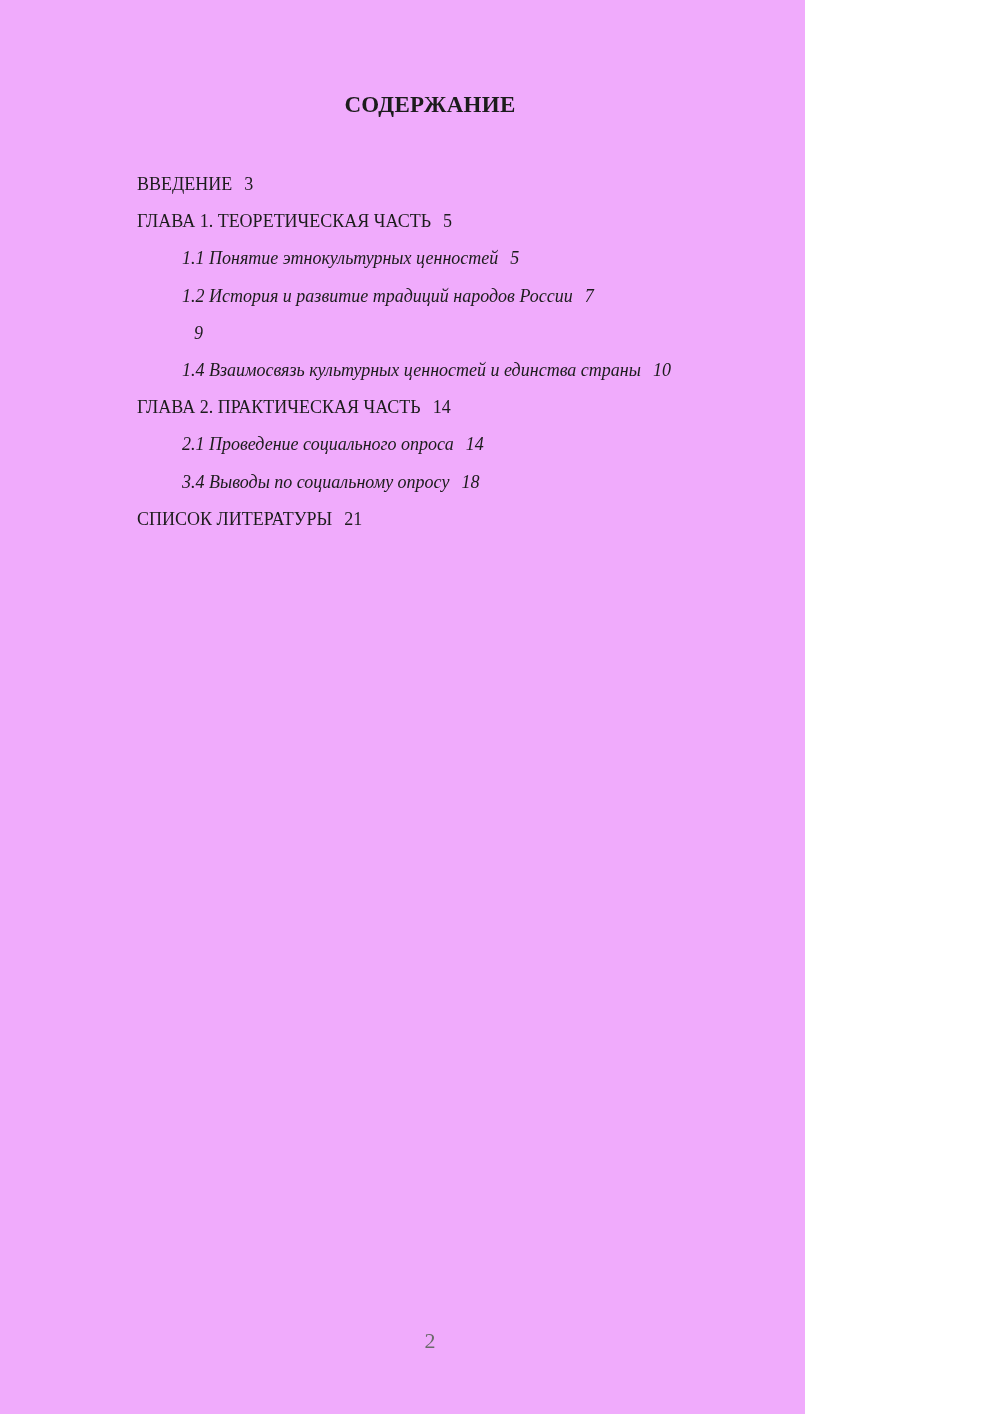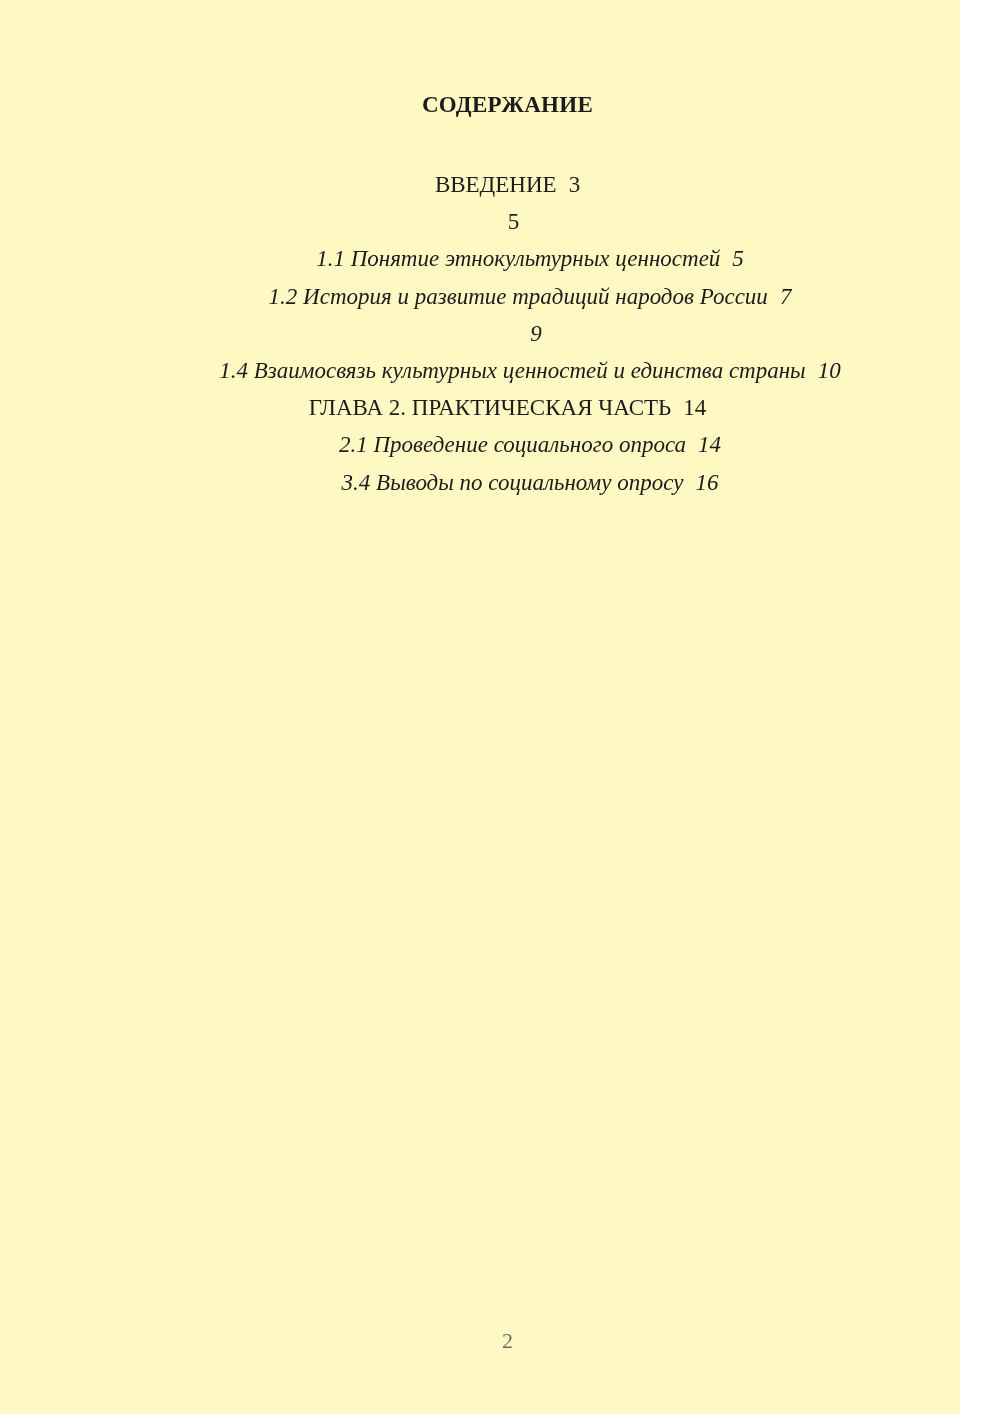--- a/index.html
+++ b/index.html
@@ -9,43 +9,43 @@
   body {
     width: 1000px;
     height: 1414px;
     background: #ffffff;
     font-family: "Liberation Serif", serif;
     color: #1c1c1c;
     overflow: hidden;
   }
   .page {
     position: relative;
-    width: 960px;
+    width: 805px;
     height: 1414px;
     box-sizing: border-box;
     padding: 0 82px 0 137px;
-    background: #fef9c3;
+    background: #f0abfc;
   }
   .doc-title {
     margin: 0;
     padding-top: 86px;
     font-size: 23px;
     font-weight: bold;
     line-height: 37px;
     text-align: center;
     letter-spacing: 0.3px;
   }
   .toc {
     margin-top: 43px;
   }
   .toc-row {
     display: flex;
-    justify-content: center;
+    justify-content: flex-start;
     align-items: baseline;
-    font-size: 23px;
+    font-size: 18px;
     line-height: 37.2px;
     white-space: nowrap;
   }
   .toc-row.level-1 {
     padding-left: 45px;
     font-style: italic;
   }
   .toc-label {
     flex: 0 1 auto;
   }
@@ -71,20 +71,21 @@
 <div class="page">
   <h1 class="doc-title">СОДЕРЖАНИЕ</h1>
 
   <div class="toc" id="toc">
   <div class="toc-row level-0">
     <span class="toc-label">ВВЕДЕНИЕ</span>
     <span class="toc-page">3</span>
   </div>
 
   <div class="toc-row level-0">
+    <span class="toc-label">ГЛАВА 1. ТЕОРЕТИЧЕСКАЯ ЧАСТЬ</span>
     <span class="toc-page">5</span>
   </div>
 
   <div class="toc-row level-1">
     <span class="toc-label">1.1 Понятие этнокультурных ценностей</span>
     <span class="toc-page">5</span>
   </div>
 
   <div class="toc-row level-1">
     <span class="toc-label">1.2 История и развитие традиций народов России</span>
@@ -105,20 +106,24 @@
     <span class="toc-page">14</span>
   </div>
 
   <div class="toc-row level-1">
     <span class="toc-label">2.1 Проведение социального опроса</span>
     <span class="toc-page">14</span>
   </div>
 
   <div class="toc-row level-1">
     <span class="toc-label">3.4 Выводы по социальному опросу</span>
-    <span class="toc-page">16</span>
+    <span class="toc-page">18</span>
   </div>
 
 
+  <div class="toc-row level-0">
+    <span class="toc-label">СПИСОК ЛИТЕРАТУРЫ</span>
+    <span class="toc-page">21</span>
+  </div>
 </div>
 
   <div class="footer-page-number">2</div>
 </div>
 
 </body></html>

